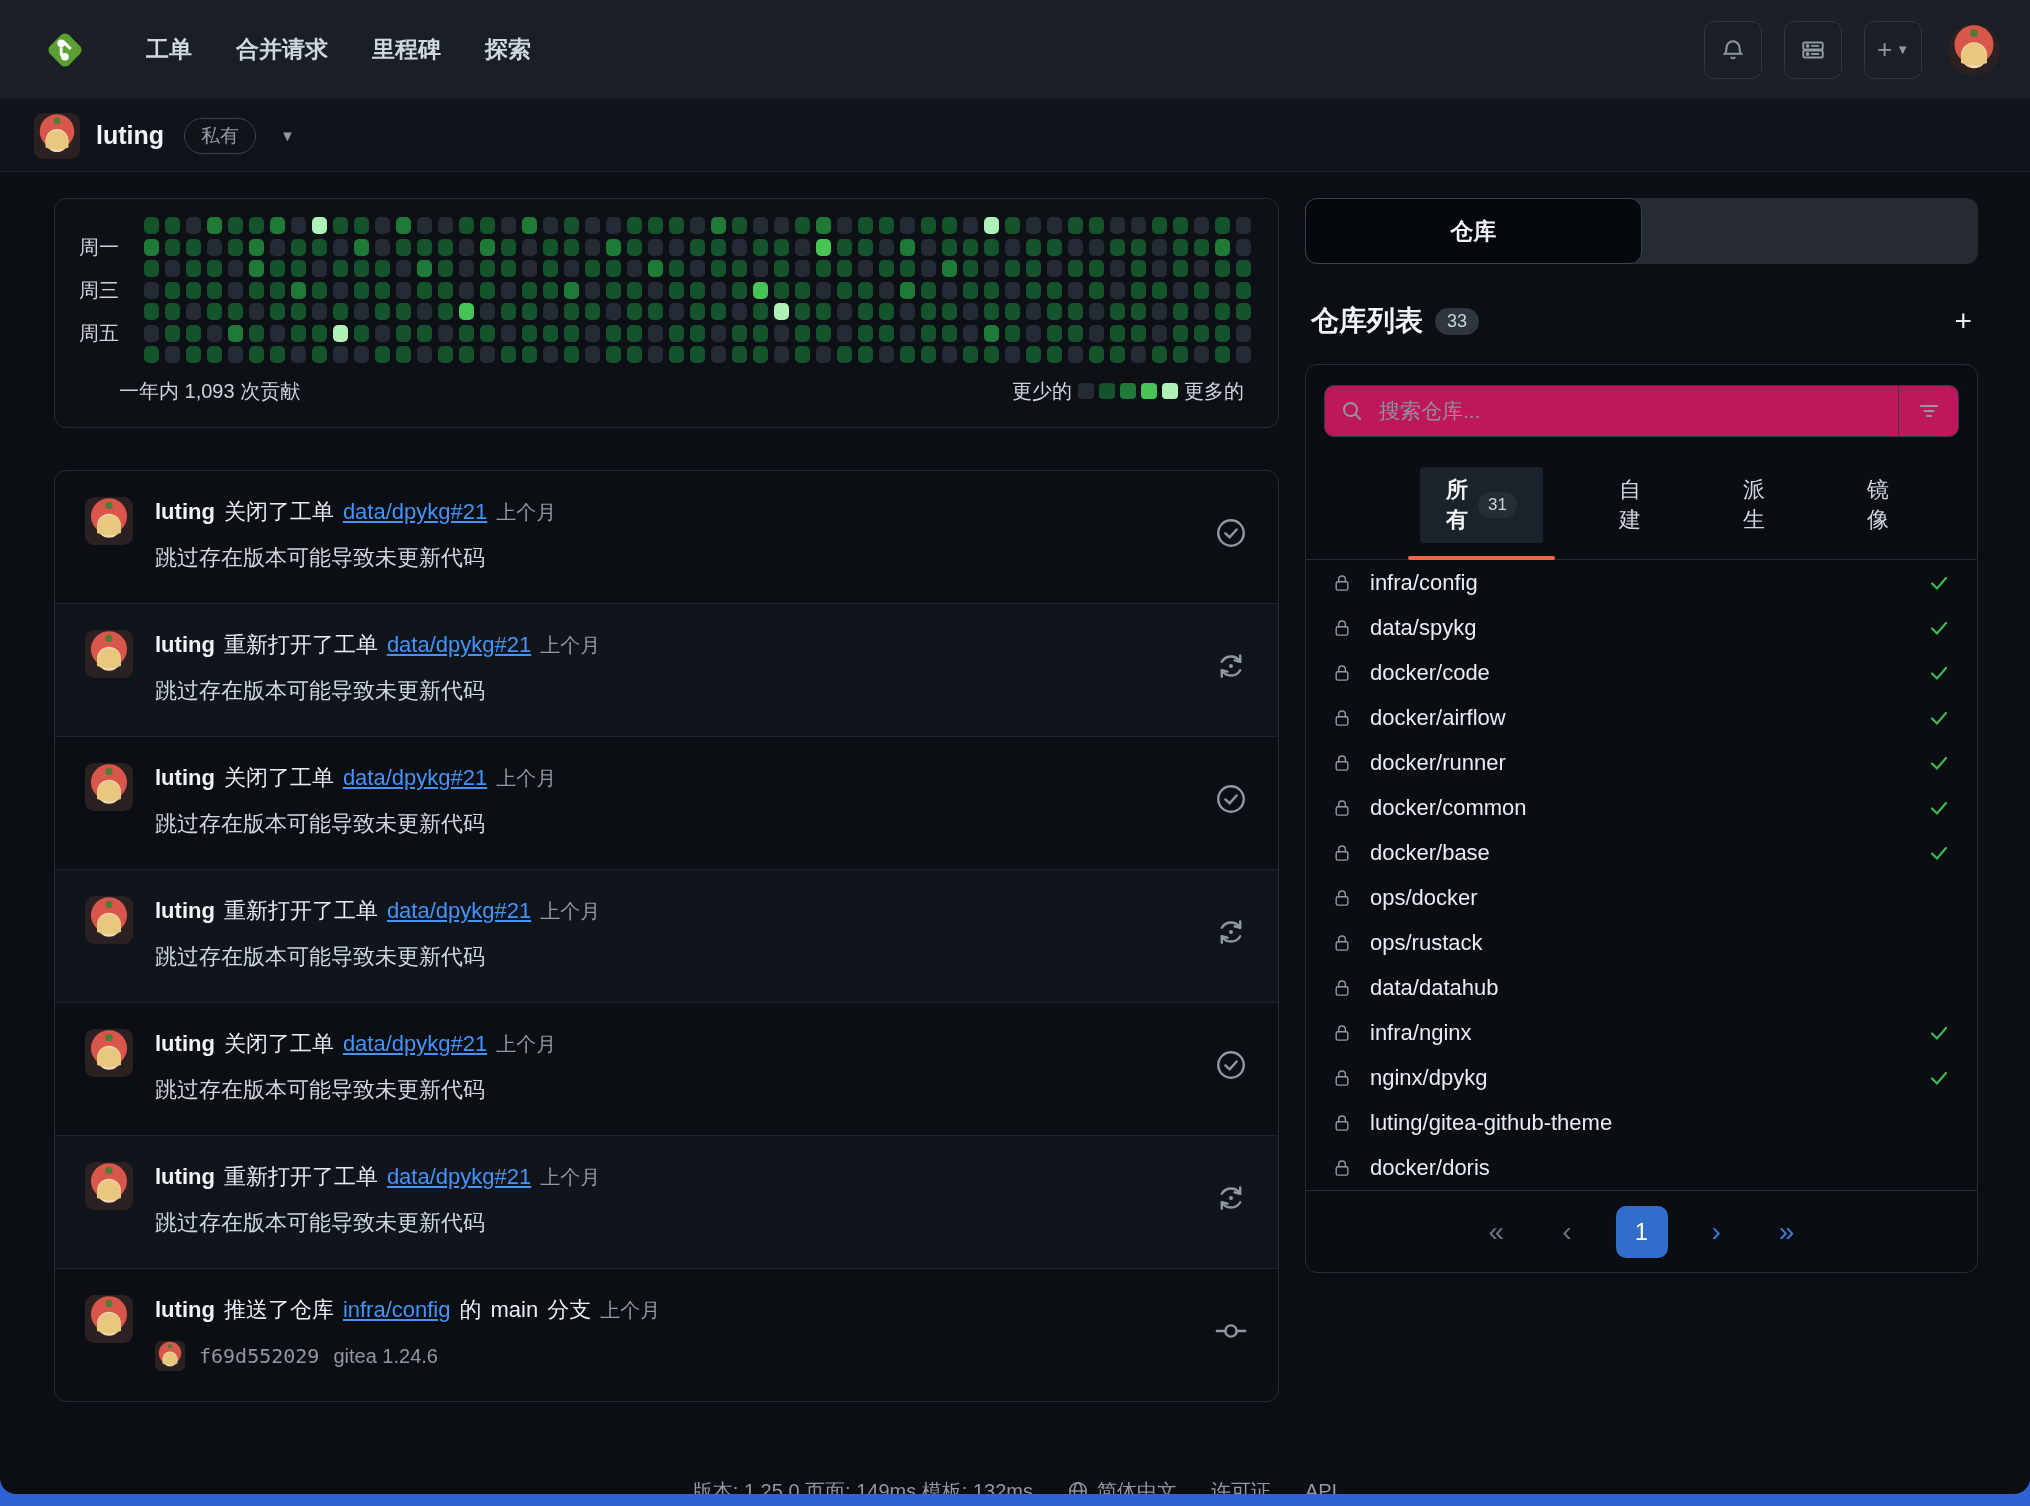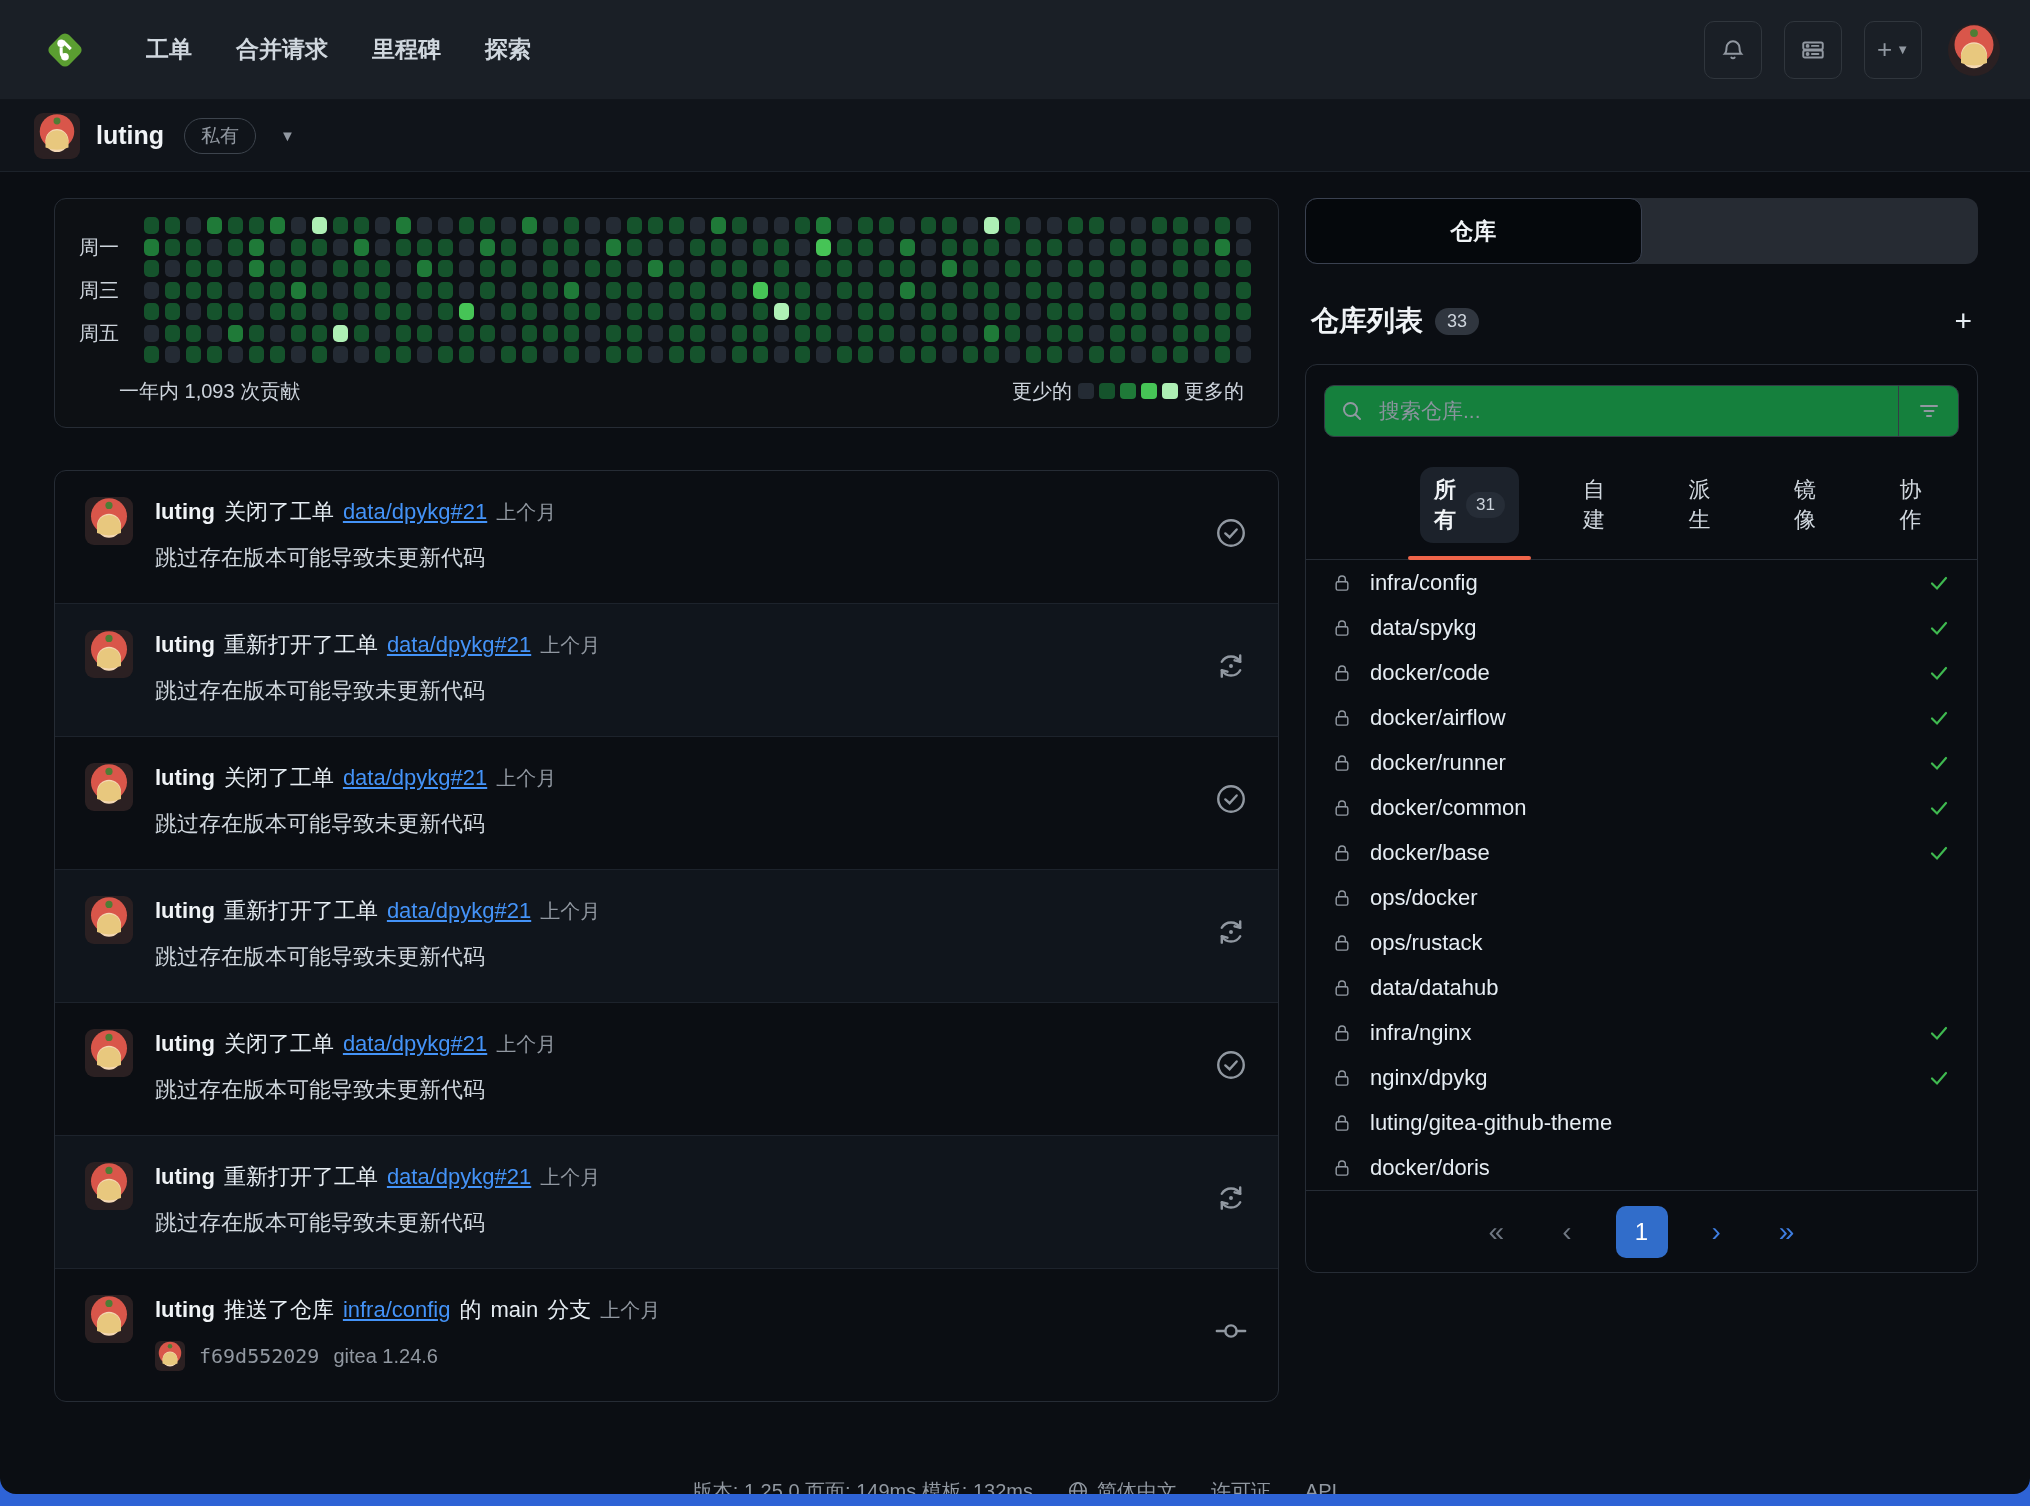--- a/index.html
+++ b/index.html
@@ -91,29 +91,29 @@
   .seg-tab { display:flex; align-items:center; justify-content:center; font-size:23px; color:#adbac7; cursor:pointer; border-radius:12px; }
   .seg-tab.active { background:#05080c; border:1px solid #3a4150; color:#f0f3f6; font-weight:700; }
 
   .list-head { display:flex; align-items:center; margin:38px 6px 24px 6px; }
   .list-title { font-size:28px; font-weight:700; color:#f0f3f6; }
   .count-badge { background:#30363f; color:#cdd4dc; font-size:18px; border-radius:999px; padding:3px 12px; margin-left:12px; }
   .add-btn { margin-left:auto; font-size:30px; color:#e6edf3; background:none; border:none; cursor:pointer; line-height:1; }
 
   .repo-card { overflow:hidden; background:#0a0d12; }
   .search-row { padding:20px 18px 14px 18px; }
-  .search-group { display:flex; border:1px solid #343b45; border-radius:10px; background:#15803d; height:52px; overflow:hidden; }
+  .search-group { display:flex; border:1px solid #343b45; border-radius:10px; background:#be185d; height:52px; overflow:hidden; }
   .search-icon-wrap { width:54px; display:flex; align-items:center; justify-content:center; color:#9198a1; }
   .search-input { flex:1; background:transparent; border:none; outline:none; color:#e6edf3; font-size:21px; font-family:inherit; }
   .search-input::placeholder { color:#8b949e; }
   .filter-btn { width:60px; border:none; border-left:1px solid #343b45; background:transparent; display:flex; align-items:center; justify-content:center; cursor:pointer; color:#9198a1; }
 
   .filter-tabs { display:flex; align-items:flex-end; gap:14px; padding:6px 18px 0 96px; border-bottom:1px solid #262c35; }
   .ftab { position:relative; display:flex; align-items:center; gap:10px; font-size:22px; color:#d0d7de; padding:10px 18px 16px 18px; cursor:pointer; }
-  .ftab .ftab-pill { display:flex; align-items:center; gap:10px; padding:8px 14px; border-radius:13px;justify-content:center; }
+  .ftab .ftab-pill { display:flex; align-items:center; gap:10px; padding:8px 26px; border-radius:4px;justify-content:center; }
   .ftab.active .ftab-pill { background:#1c222b; }
   .ftab.active { font-weight:700; color:#f0f3f6; }
   .ftab.active::after { content:""; position:absolute; left:6px; right:6px; bottom:-1px; height:4px; background:#f0654a; border-radius:2px; }
   .ftab-count { background:#262d37; color:#cdd4dc; font-size:17px; border-radius:999px; padding:3px 10px; font-weight:400; }
 
   .repo-list { }
   .repo-row { display:flex; align-items:center; height:45px; padding:0 26px; cursor:pointer; }
   .repo-lock { flex:none; margin-right:18px; color:#9198a1; display:flex; }
   .repo-name { font-size:22px; color:#e6edf3; }
   .repo-check { margin-left:auto; display:flex; color:#3fb950; }

